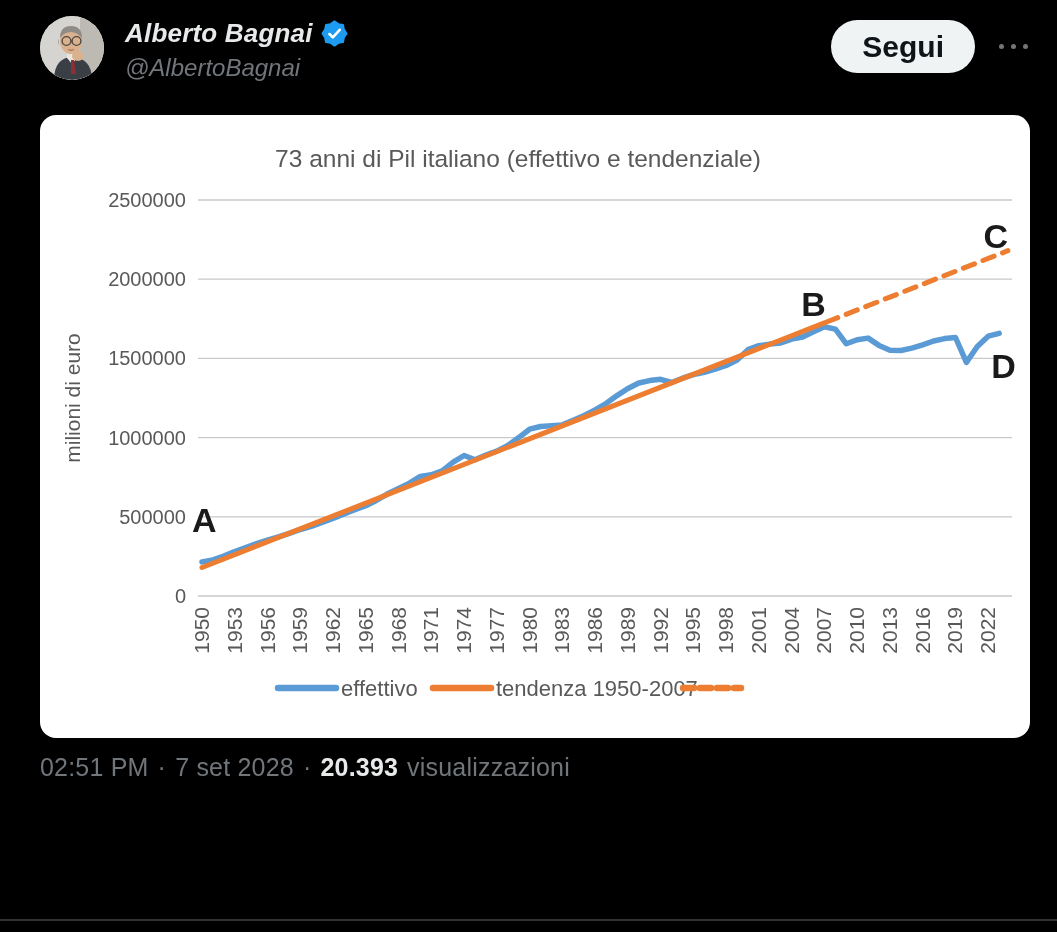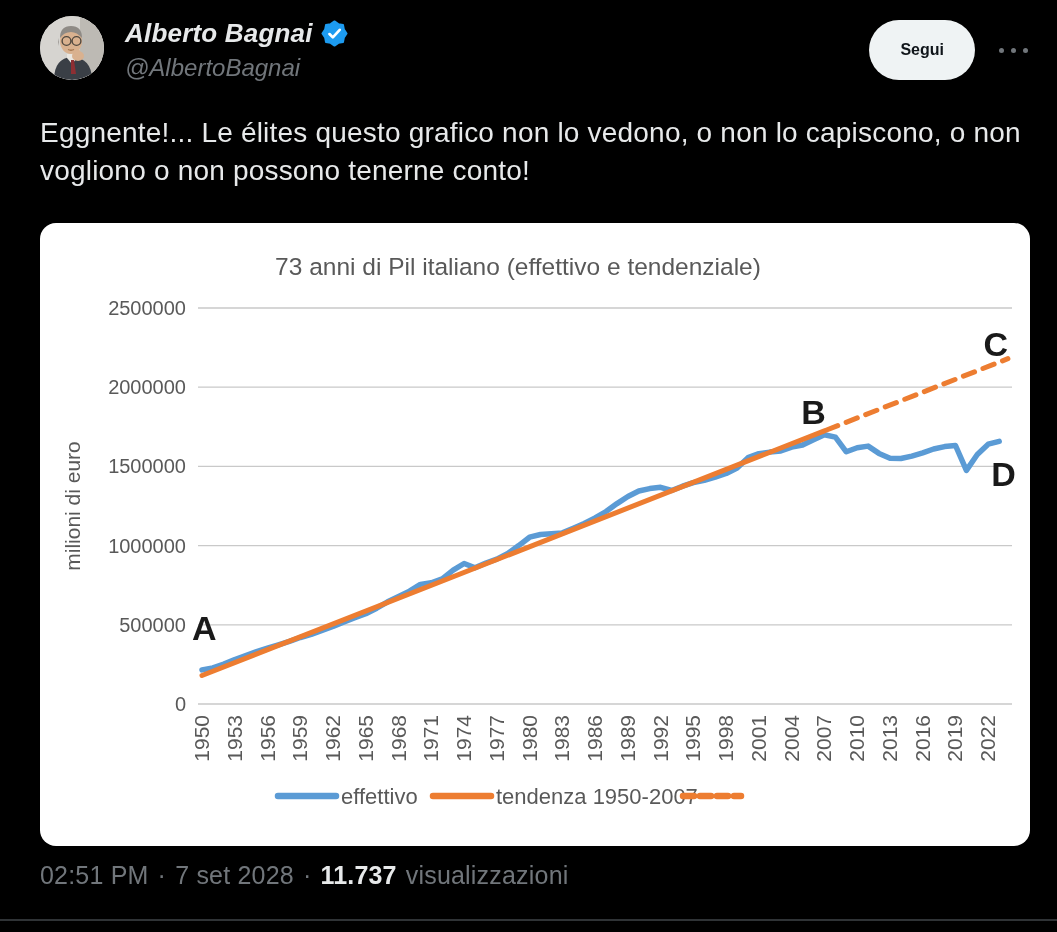--- a/index.html
+++ b/index.html
@@ -14,22 +14,22 @@
   .avatar{width:64px;height:64px;border-radius:50%;overflow:hidden;flex:none;background:#cfcfcd;cursor:pointer;}
   .avatar svg{display:block;}
   .names{margin-left:21px;flex:1;min-width:0;padding-top:2px;font-style:italic;}
   .name-row{display:flex;align-items:center;gap:8px;}
   .display-name{font-size:26px;font-weight:700;color:#e7e9ea;letter-spacing:.2px;cursor:pointer;}
   .badge{width:27px;height:27px;flex:none;display:block;}
   .handle{font-size:24px;color:#71767b;margin-top:5px;cursor:pointer;}
   .actions{display:flex;align-items:center;gap:22px;padding-top:4px;}
   .follow-btn{
     background:#eff3f4;color:#0f1419;border:none;border-radius:9999px;
-    font-family:inherit;font-size:16px;font-weight:700;
-    height:60px;padding:0 31px;cursor:pointer;
+    font-family:inherit;font-size:30px;font-weight:700;
+    height:53px;padding:0 31px;cursor:pointer;
   }
   .more{display:flex;gap:7px;align-items:center;cursor:pointer;padding:4px 2px;}
   .more i{width:5px;height:5px;border-radius:50%;background:#71767b;display:block;}
   
   .tweet-text{
     margin-top:32px;width:990px;
     font-size:28px;line-height:38px;color:#e7e9ea;letter-spacing:.2px;
   }
   .chart-card{
     margin-top:33px;width:990px;height:623px;background:#fff;border-radius:16px;
@@ -89,21 +89,20 @@
     <div class="actions">
       <button class="follow-btn">Segui</button>
       <div class="more" aria-label="More">
         <i></i>
           <i></i>
           <i></i>
       </div>
     </div>
   </div>
 
-  <div class="tweet-text">Eggnente!... Le élites questo grafico non lo vedono, o non lo capiscono, o non vogliono o non possono tenerne conto!</div>
 
   <div class="chart-card">
     <svg id="chart-svg" width="990" height="623" viewBox="0 0 990 623">
         <line x1="158" y1="481" x2="972" y2="481" stroke="#c9c9c9" stroke-width="1.3"></line>
         <text x="146" y="488" text-anchor="end" font-size="20" fill="#595959">0</text>
         <line x1="158" y1="401.8" x2="972" y2="401.8" stroke="#c9c9c9" stroke-width="1.3"></line>
         <text x="146" y="408.8" text-anchor="end" font-size="20" fill="#595959">500000</text>
         <line x1="158" y1="322.6" x2="972" y2="322.6" stroke="#c9c9c9" stroke-width="1.3"></line>
         <text x="146" y="329.6" text-anchor="end" font-size="20" fill="#595959">1000000</text>
         <line x1="158" y1="243.4" x2="972" y2="243.4" stroke="#c9c9c9" stroke-width="1.3"></line>
@@ -148,18 +147,18 @@
         <text x="456" y="581" font-size="22" fill="#595959">tendenza 1950-2007</text>
         <line x1="643" y1="573" x2="701" y2="573" stroke="#ED7D31" stroke-width="6.5" stroke-linecap="round" stroke-dasharray="11 6"></line>
         <text x="164.1840000000005" y="405.2848" text-anchor="middle" dominant-baseline="central" font-size="34" font-weight="bold" fill="#1a1a1a">A</text>
         <text x="773.52" y="189.0688" text-anchor="middle" dominant-baseline="central" font-size="34" font-weight="bold" fill="#1a1a1a">B</text>
         <text x="955.8840000000005" y="121.11520000000002" text-anchor="middle" dominant-baseline="central" font-size="34" font-weight="bold" fill="#1a1a1a">C</text>
         <text x="963.528000000001" y="251.0032" text-anchor="middle" dominant-baseline="central" font-size="34" font-weight="bold" fill="#1a1a1a">D</text>
       </svg>
   </div>
 
   <div class="meta">
-    <span>02:51 PM</span><span class="sep">·</span><span>7 set 2028</span><span class="sep">·</span><span class="views">11.737</span><span class="views-label">visualizzazioni</span>
+    <span>02:51 PM</span><span class="sep">·</span><span>7 set 2028</span><span class="sep">·</span><span class="views">20.393</span><span class="views-label">visualizzazioni</span>
   </div>
 
 </div>
 
 <div class="divider"></div>
 
 </body></html>

